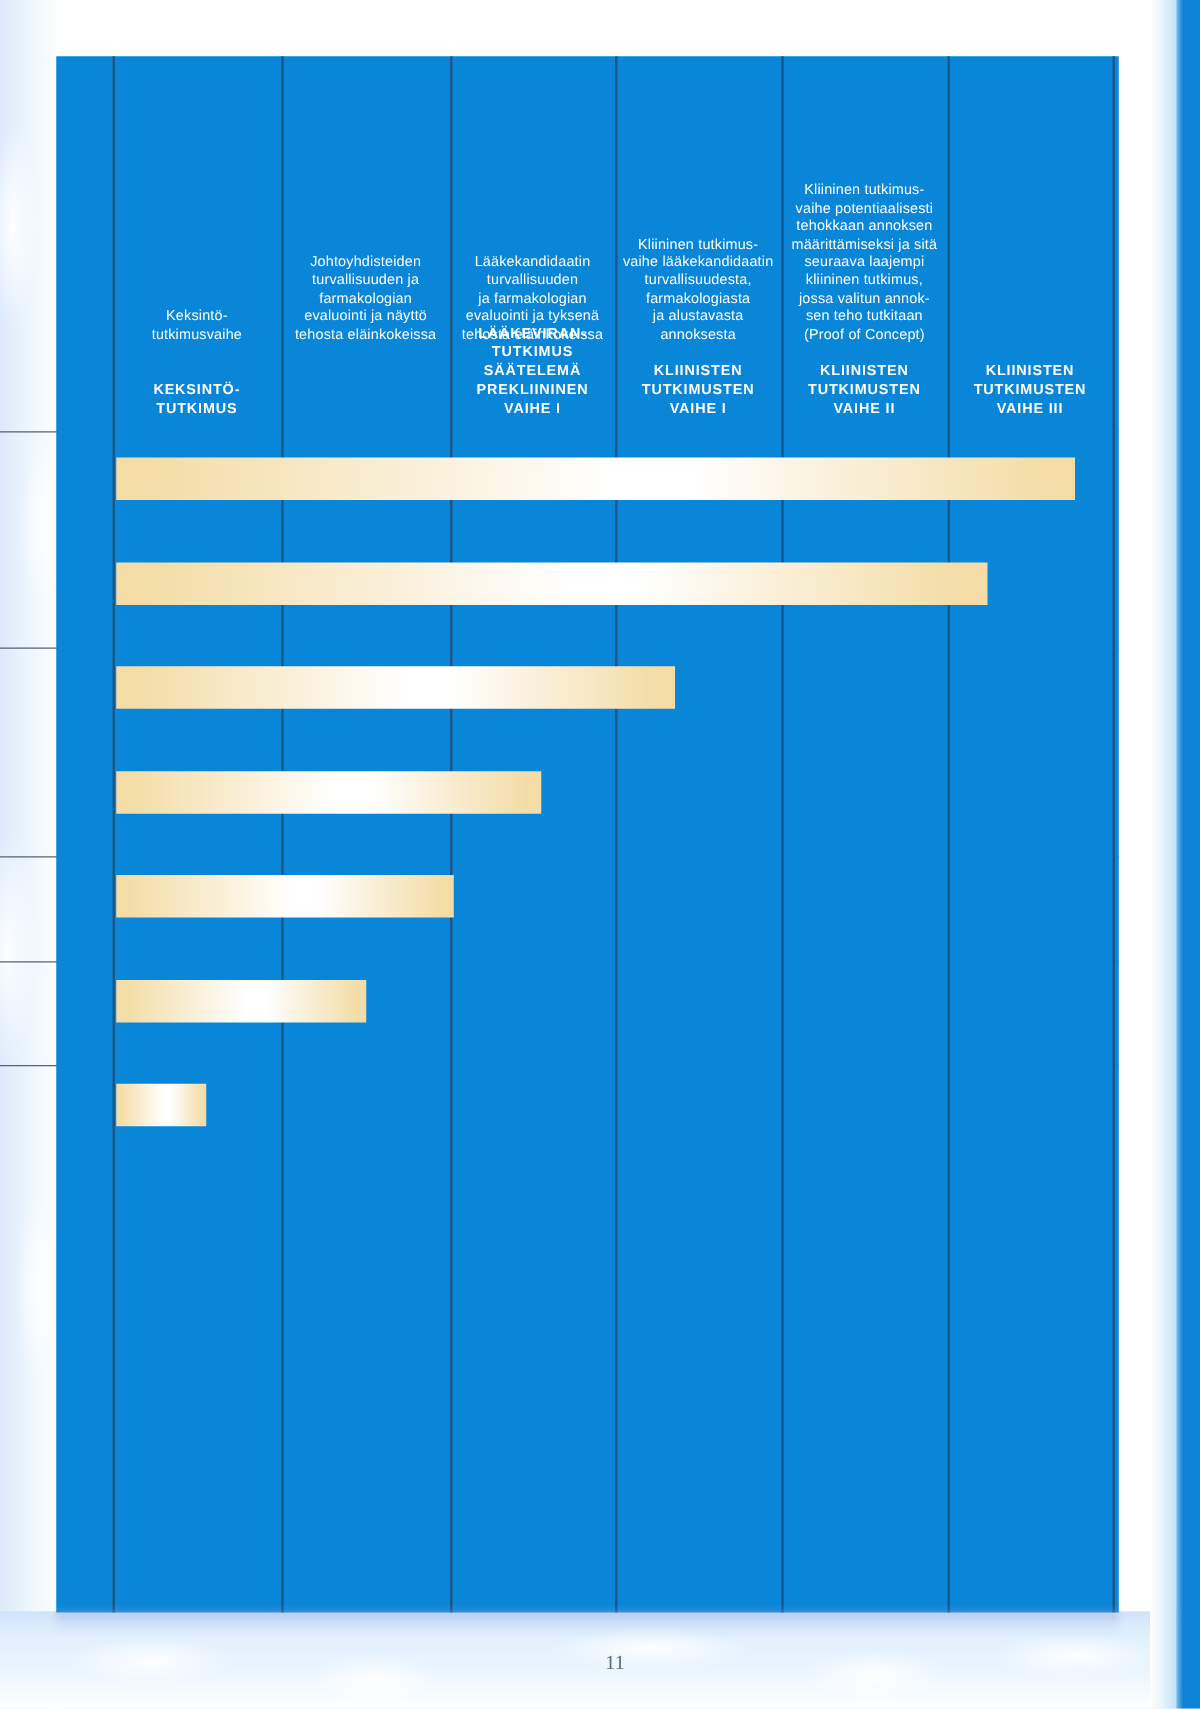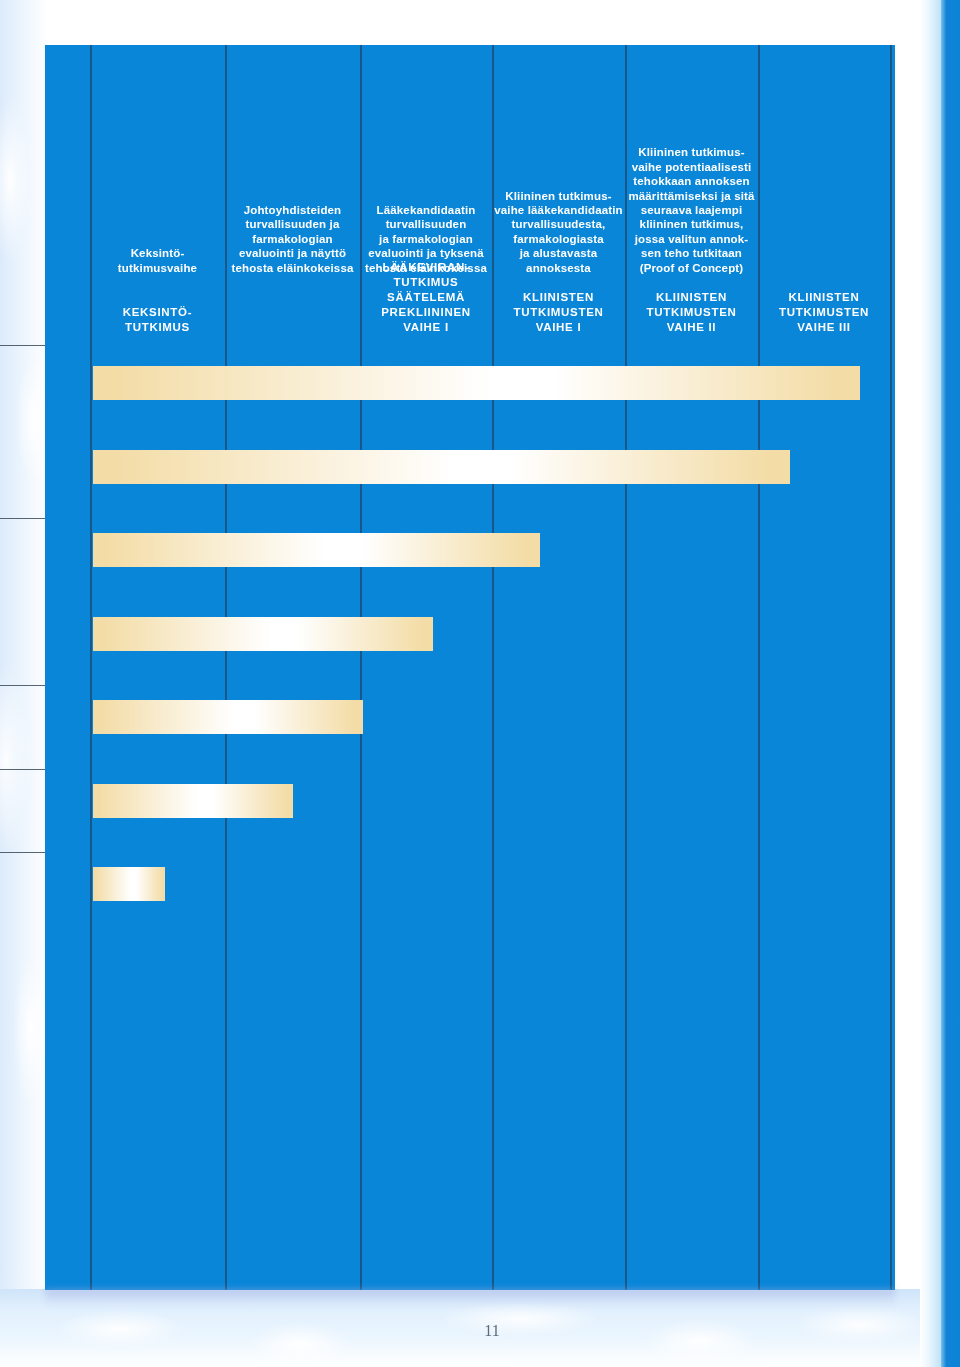--- a/index.html
+++ b/index.html
@@ -93,21 +93,21 @@
     height: 1px;
     background: #3a4a5a;
     opacity: .85;
   }
 
   
   .hdr-cell {
     position: absolute;
     color: #ffffff;
     font-size: 11.5px;
-    font-weight: bold;
+    font-weight: normal;
     line-height: 14.4px;
     text-align: center;
     letter-spacing: .15px;
   }
   .hdr-cell.bottom { display: flex; align-items: flex-end; justify-content: center; }
 
   
   .phase-cell {
     position: absolute;
     color: #ffffff;

